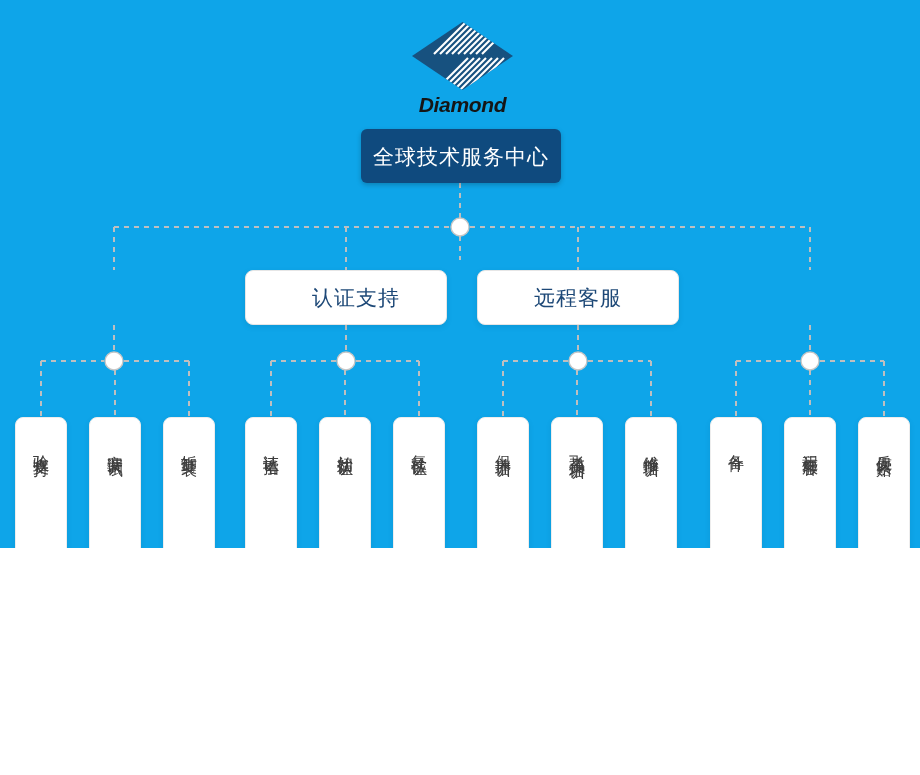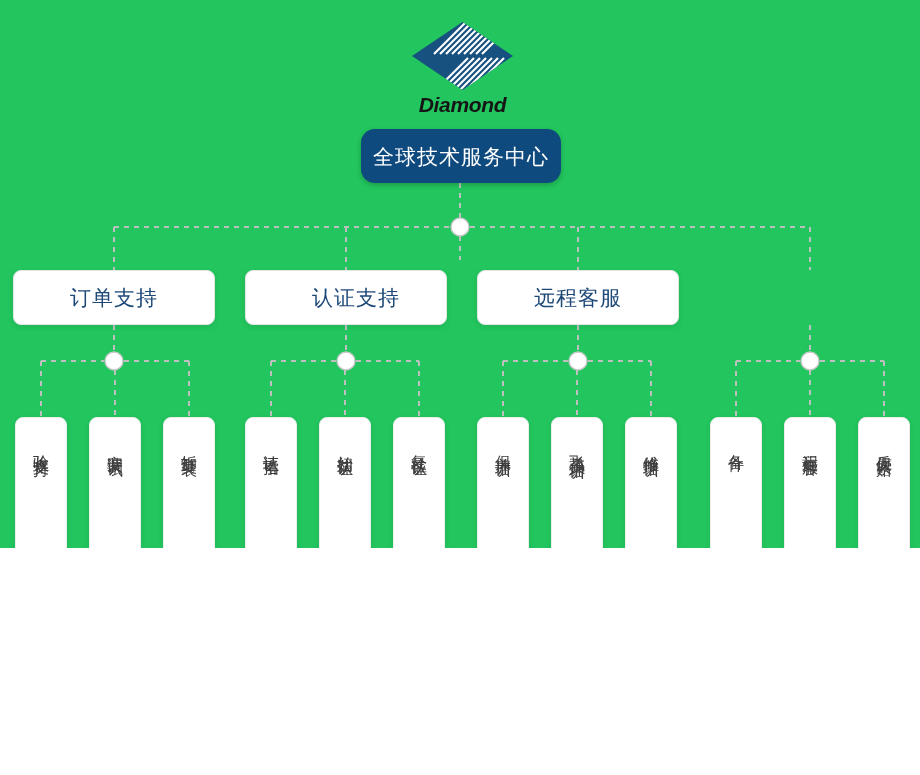--- a/index.html
+++ b/index.html
@@ -9,21 +9,21 @@
     background: #ffffff;
   }
   body {
     font-family: "Liberation Sans", "DejaVu Sans", sans-serif;
     -webkit-font-smoothing: antialiased;
   }
   #chart-root {
     position: relative;
     width: 920px;
     height: 548px;
-    background: #22c55e;
+    background: #0ea5e9;
     overflow: hidden;
   }
 
   
   #connector-layer {
     position: absolute;
     left: 0;
     top: 0;
     width: 920px;
     height: 775px;
@@ -61,21 +61,21 @@
   }
 
   
   .node-root {
     position: absolute;
     left: 361px;
     top: 129px;
     width: 200px;
     height: 54px;
     background: #0f4a7e;
-    border-radius: 14px;
+    border-radius: 6px;
     box-shadow: 0 2px 5px rgba(0,0,0,0.22);
     display: flex;
     align-items: center;
     justify-content: center;
   }
   .node-root .node-label {
     color: #ffffff;
     font-size: 21px;
     letter-spacing: 1px;
     line-height: 1;
@@ -256,23 +256,20 @@
       </g>
       <polygon points="52.5,2 103,36 52.5,70 2,36" fill="none" stroke="none"></polygon>
     </svg>
     <div class="logo-word">Diamond</div>
   </div>
 
   <div class="node-root">
     <span class="node-label">全球技术服务中心</span>
   </div>
 
-  <div class="node-l2" style="left:13px;">
-    <span class="node-label">订单支持</span>
-  </div>
   <div class="node-l2" style="left:245px;padding-left:20px;">
     <span class="node-label">认证支持</span>
   </div>
   <div class="node-l2" style="left:477px;">
     <span class="node-label">远程客服</span>
   </div>
 
   <div class="node-leaf" style="left:15px;">
     <span class="node-label">验收支持</span>
   </div>

